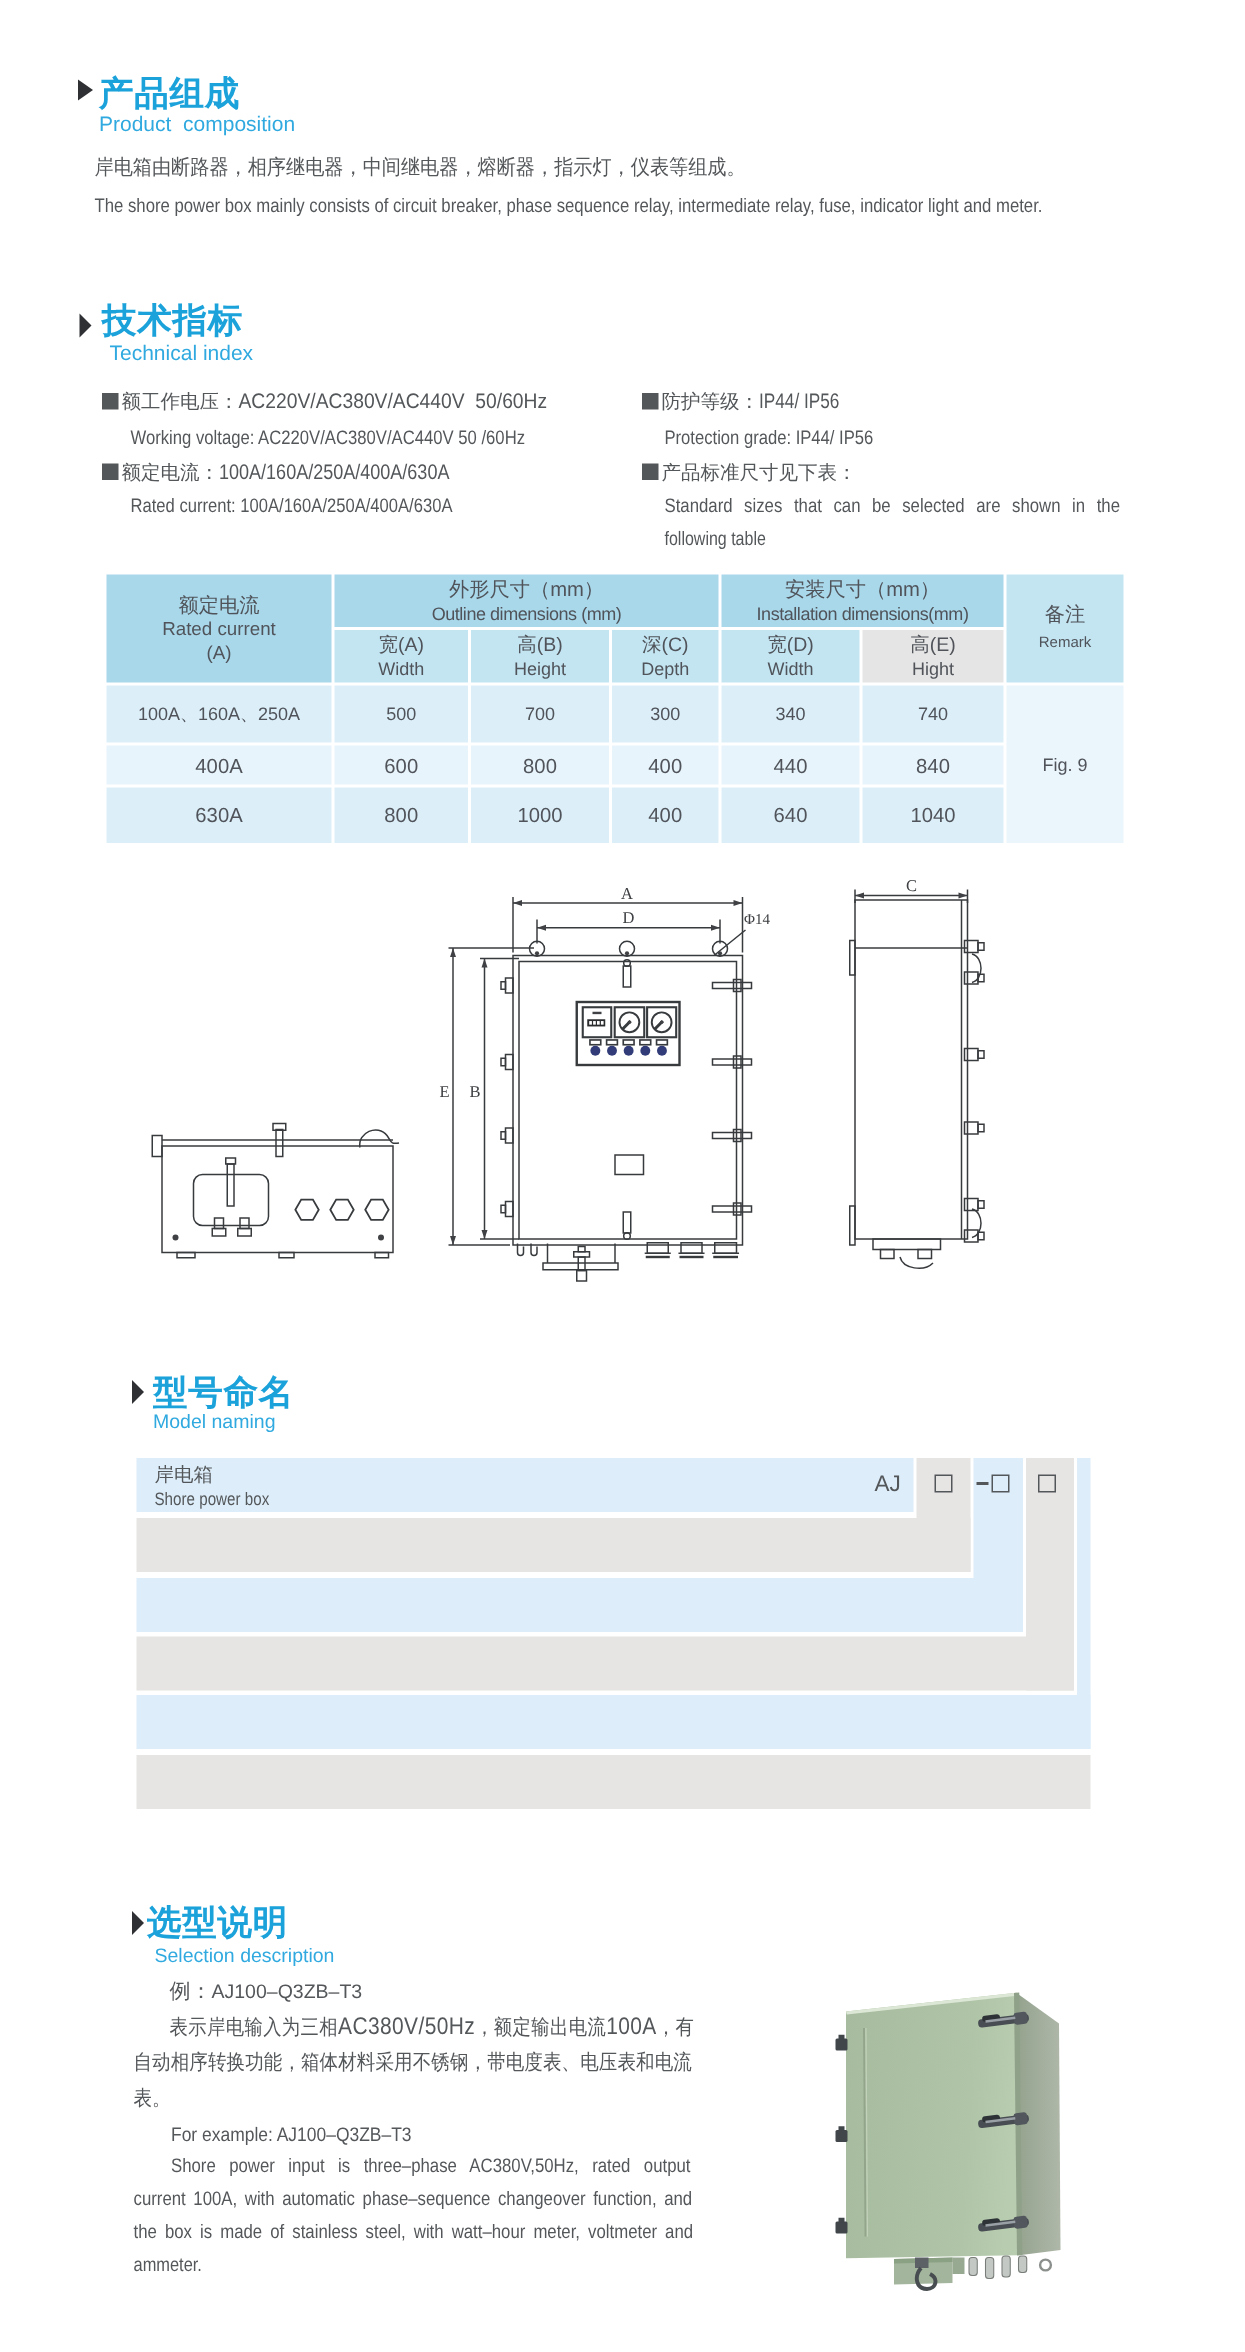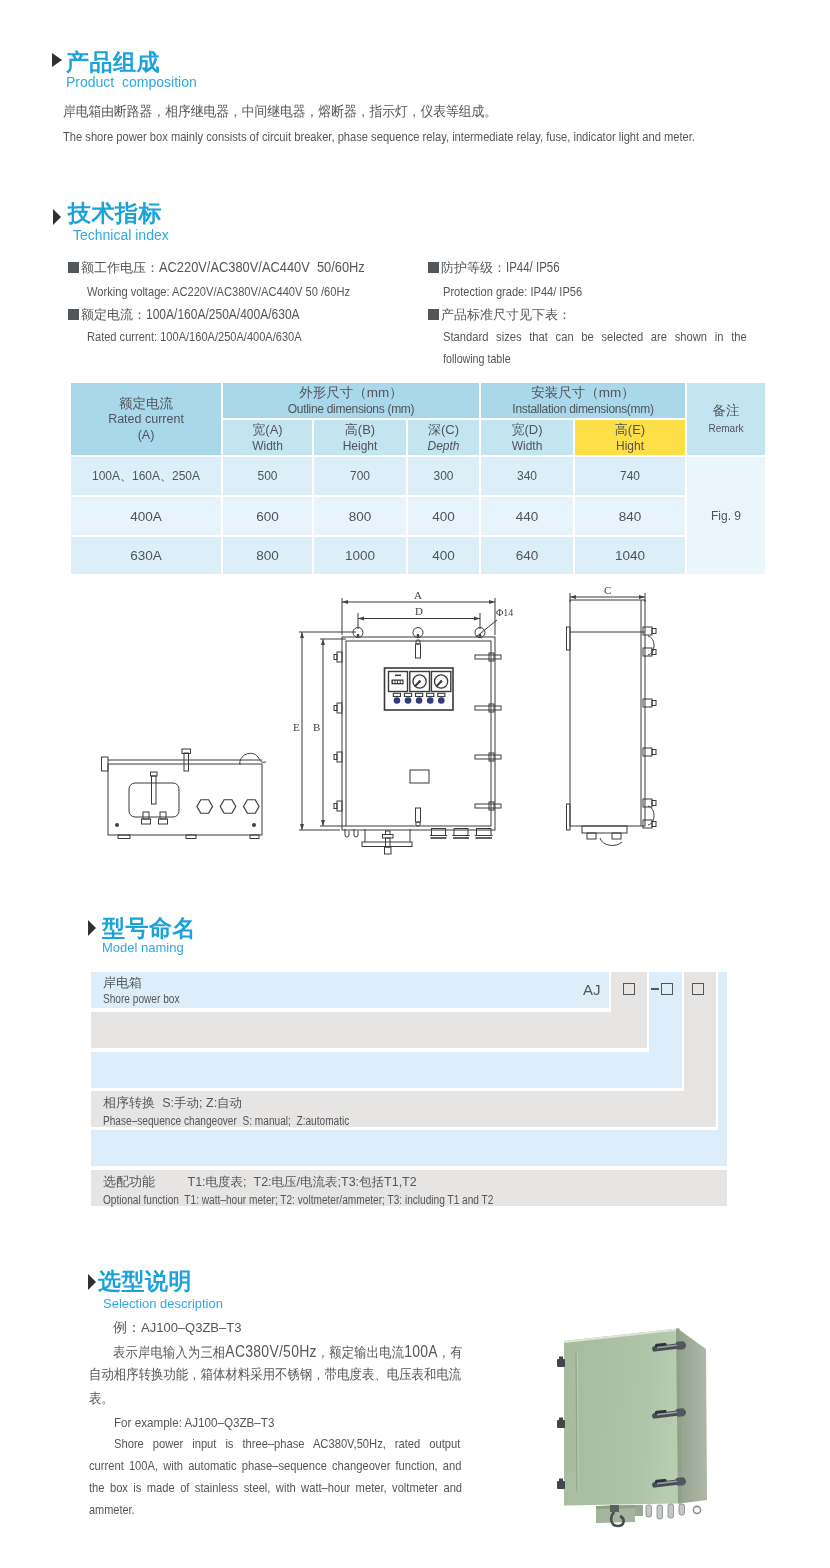--- a/index.html
+++ b/index.html
@@ -65,38 +65,38 @@
  <td colspan="2" style="background:#a9d8eb;font-size:13.5px;line-height:16px;">安装尺寸（mm）<br><span style="font-size:12px;letter-spacing:-0.3px;">Installation dimensions(mm)</span></td>
 
  <td rowspan="2" style="width:78px;background:#c3e5f2;font-size:13.5px;line-height:17px;">备注<br><span style="font-size:10px;">Remark</span></td>
 </tr>
 <tr style="height:35px;">
 
  <td style="width:89px;background:#c3e5f2;font-size:13px;line-height:16px;">宽(A)<br><span style="font-size:12px;">Width</span></td>
 
  <td style="width:92px;background:#c3e5f2;font-size:13px;line-height:16px;">高(B)<br><span style="font-size:12px;">Height</span></td>
 
- <td style="width:71px;background:#c3e5f2;font-size:13px;line-height:16px;">深(C)<br><span style="font-size:12px;font-style:italic;">Depth</span></td>
+ <td style="width:71px;background:#c3e5f2;font-size:13px;line-height:16px;">深(C)<br><span style="font-size:12px;">Depth</span></td>
 
  <td style="width:92px;background:#c3e5f2;font-size:13px;line-height:16px;">宽(D)<br><span style="font-size:12px;">Width</span></td>
 
- <td style="width:110px;background:#fde047;font-size:13px;line-height:16px;">高(E)<br><span style="font-size:12px;">Hight</span></td>
+ <td style="width:94px;background:#e5e5e5;font-size:13px;line-height:16px;">高(E)<br><span style="font-size:12px;">Hight</span></td>
 </tr>
 <tr style="height:38px;font-size:12px;">
 
  <td style="background:#dceff9;">100A、160A、250A</td>
             <td style="background:#dceff9;">500</td>
             <td style="background:#dceff9;">700</td>
             <td style="background:#dceff9;">300</td>
             <td style="background:#dceff9;">340</td>
             <td style="background:#dceff9;">740</td>
 
  <td rowspan="3" style="background:#ebf6fc;">Fig. 9</td>
 </tr>
-<tr style="height:38px;font-size:13.5px;">
+<tr style="height:26px;font-size:13.5px;">
 
  <td style="background:#e7f4fb;">400A</td>
             <td style="background:#e7f4fb;">600</td>
             <td style="background:#e7f4fb;">800</td>
             <td style="background:#e7f4fb;">400</td>
             <td style="background:#e7f4fb;">440</td>
             <td style="background:#e7f4fb;">840</td>
 </tr>
 <tr style="height:37px;font-size:13.5px;padding-left:16px;">
 
@@ -144,24 +144,22 @@
 <div class="abs" style="left:623px;top:983px;width:10px;height:10px;border:1.6px solid #54575a;"></div>
 
 <div class="abs" style="left:651px;top:988px;width:8px;height:2.4px;background:#54575a;"></div>
 
 <div class="abs" style="left:661px;top:983px;width:10px;height:10px;border:1.6px solid #54575a;"></div>
 
 <div class="abs" style="left:692px;top:983px;width:10px;height:10px;border:1.6px solid #54575a;"></div>
 
 
 
-<div class="abs nw" style="left:103px;top:1094px;font-size:13px;line-height:17px;">相序转换&nbsp; <span style="font-size:12.5px;">S:手动; Z:自动</span><br><span class="sx" style="font-size:12px;transform:scaleX(0.843);">Phase–sequence changeover&nbsp; S: manual;&nbsp; Z:automatic</span></div>
-
-
-<div class="abs nw" style="left:103px;top:1173px;font-size:13px;line-height:17px;">选配功能&nbsp;&nbsp;&nbsp;&nbsp;&nbsp;&nbsp;&nbsp;&nbsp; <span style="font-size:12.5px;">T1:电度表;&nbsp; T2:电压/电流表;T3:包括T1,T2</span><br><span class="sx" style="font-size:12px;transform:scaleX(0.843);">Optional function&nbsp; T1: watt–hour meter; T2: voltmeter/ammeter; T3: including T1 and T2</span></div>
+
+
 
 <div class="tri" style="left:88px;top:1274px;"></div>
 
 <div class="hcn" style="left:98px;top:1269px;">选型说明</div>
 
 <div class="hen" style="left:103px;top:1296px;font-size:13px;">Selection description</div>
 
 <div class="abs nw" style="left:113px;top:1319px;font-size:14px;">例：<span style="font-size:13px;">AJ100–Q3ZB–T3</span></div>
 
 <div class="abs nw" style="left:113px;top:1343px;font-size:14px;letter-spacing:0.3px;transform:scaleX(0.873);transform-origin:0 0;line-height:17px;">表示岸电输入为三相<span style="font-size:16px;">AC380V/50Hz</span>，额定输出电流<span style="font-size:16px;">100A</span>，有</div>

